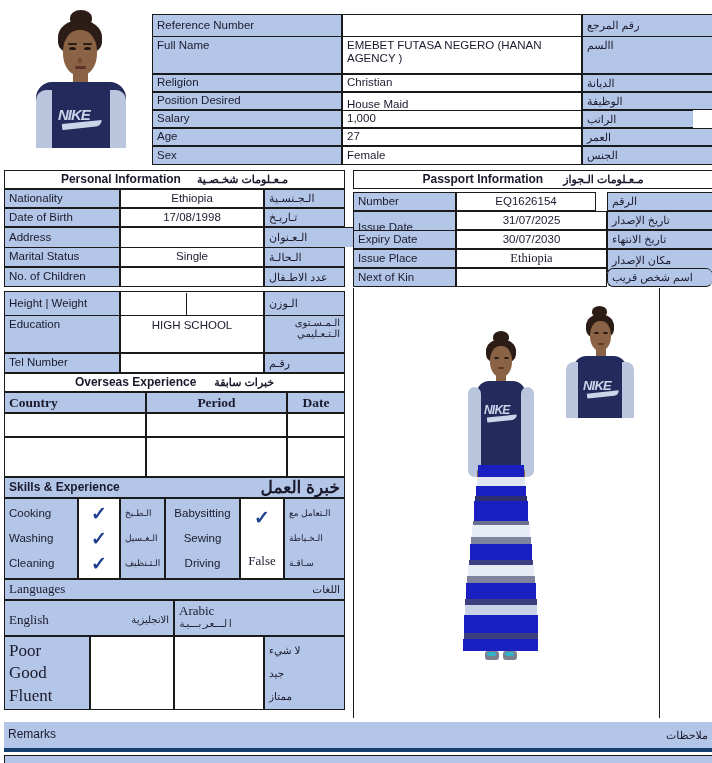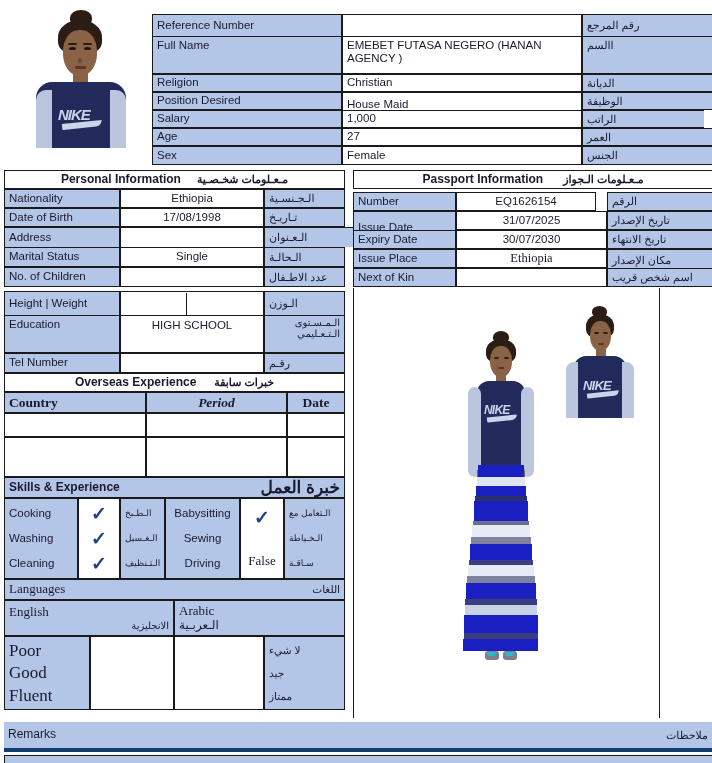--- a/index.html
+++ b/index.html
@@ -91,21 +91,21 @@
 <div class="cell bluebg lbl" style="left:152px;top:74px;width:190px;height:18px;">Religion</div>
 <div class="cell whitebg lbl" style="left:342px;top:74px;width:240px;height:18px;">Christian</div>
 <div class="cell bluebg ar" style="left:582px;top:74px;width:130px;height:18px;border-right:none;">الديانة</div>
 
 <div class="cell bluebg lbl" style="left:152px;top:92px;width:190px;height:18px;">Position Desired</div>
 <div class="cell whitebg lbl" style="left:342px;top:92px;width:240px;height:26px;">House Maid</div>
 <div class="cell bluebg ar" style="left:582px;top:92px;width:130px;height:18px;border-right:none;">الوظيفة</div>
 
 <div class="cell bluebg lbl" style="left:152px;top:110px;width:190px;height:18px;">Salary</div>
 <div class="cell whitebg lbl" style="left:342px;top:110px;width:240px;height:18px;">1,000</div>
-<div class="cell bluebg ar" style="left:582px;top:110px;width:122px;height:18px;border-right:none;">الراتب</div>
+<div class="cell bluebg ar" style="left:582px;top:110px;width:111px;height:18px;border-right:none;">الراتب</div>
 
 <div class="cell bluebg lbl" style="left:152px;top:128px;width:190px;height:18px;">Age</div>
 <div class="cell whitebg lbl" style="left:342px;top:128px;width:240px;height:18px;">27</div>
 <div class="cell bluebg ar" style="left:582px;top:128px;width:130px;height:18px;border-right:none;">العمر</div>
 
 <div class="cell bluebg lbl" style="left:152px;top:146px;width:190px;height:19px;">Sex</div>
 <div class="cell whitebg lbl" style="left:342px;top:146px;width:240px;height:19px;">Female</div>
 <div class="cell bluebg ar" style="left:582px;top:146px;width:130px;height:19px;border-right:none;">الجنس</div>
 
 <div class="cell whitebg hdr" style="left:4px;top:170px;width:341px;height:19px;">
@@ -161,28 +161,28 @@
 <div class="cell bluebg lbl" style="left:353px;top:230px;width:103px;height:19px;">Expiry Date</div>
 <div class="cell whitebg val" style="left:456px;top:230px;width:151px;height:19px;">30/07/2030</div>
 <div class="cell bluebg ar" style="left:607px;top:230px;width:105px;height:19px;border-right:none;">تاريخ الانتهاء</div>
 
 <div class="cell bluebg lbl" style="left:353px;top:249px;width:103px;height:19px;">Issue Place</div>
 <div class="cell whitebg val serif" style="left:456px;top:249px;width:151px;height:19px;font-size:12.5px;">Ethiopia</div>
 <div class="cell bluebg ar" style="left:607px;top:249px;width:105px;height:23px;border-right:none;">مكان الإصدار</div>
 
 <div class="cell bluebg lbl" style="left:353px;top:268px;width:103px;height:19px;">Next of Kin</div>
 <div class="cell whitebg val" style="left:456px;top:268px;width:151px;height:19px;"></div>
-<div class="cell bluebg ar" style="left:607px;top:268px;width:105px;height:19px;border-right:none;">اسم شخص قريب</div>
+<div class="cell bluebg ar" style="left:607px;top:268px;width:105px;height:19px;border-right:none;border-radius:6px;">اسم شخص قريب</div>
 
 <div class="cell whitebg hdr" style="left:4px;top:373px;width:341px;height:19px;">
   <span style="margin-right:18px;">Overseas Experience</span>
   <span style="font-size:11px;direction:rtl;">خبرات سابقة</span>
 </div>
 <div class="cell bluebg serifb lbl" style="left:4px;top:392px;width:142px;height:21px;">Country</div>
-<div class="cell bluebg serifb val" style="left:146px;top:392px;width:141px;height:21px;font-style:italic;">Period</div>
+<div class="cell bluebg serifb val" style="left:146px;top:392px;width:141px;height:21px;">Period</div>
 <div class="cell bluebg serifb val" style="left:287px;top:392px;width:58px;height:21px;">Date</div>
 
 <div class="cell whitebg val" style="left:4px;top:413px;width:142px;height:24px;"></div>
 <div class="cell whitebg val" style="left:146px;top:413px;width:141px;height:24px;"></div>
 <div class="cell whitebg val" style="left:287px;top:413px;width:58px;height:24px;"></div>
 
 <div class="cell whitebg val" style="left:4px;top:437px;width:142px;height:40px;"></div>
 <div class="cell whitebg val" style="left:146px;top:437px;width:141px;height:40px;"></div>
 <div class="cell whitebg val" style="left:287px;top:437px;width:58px;height:40px;"></div>
 
@@ -225,28 +225,28 @@
   <span>الـتعامل مع</span>
   <span>الـخـياطة</span>
   <span>سـاقـة</span>
 </div>
 
 <div class="cell bluebg serif lbl" style="left:4px;top:579px;width:341px;height:21px;font-size:13px;">
   <span>Languages</span>
   <span style="margin-left:auto;font-size:10.5px;direction:rtl;font-family:'Liberation Sans',sans-serif;">اللغات</span>
 </div>
 
-<div class="cell bluebg serif lbl" style="left:4px;top:600px;width:170px;height:36px;align-items:flex-start;padding-top:4px;font-size:13px;flex-direction:column;">
+<div class="cell bluebg serif lbl" style="left:4px;top:600px;width:170px;height:36px;align-items:center;padding-top:4px;font-size:13px;">
   <span>English</span>
   <span style="margin-left:auto;font-size:10px;direction:rtl;font-family:'Liberation Sans',sans-serif;">الانجليزية</span>
 </div>
 
 <div class="cell bluebg serif lbl" style="left:174px;top:600px;width:171px;height:36px;align-items:flex-start;padding-top:3px;font-size:13px;flex-direction:column;">
   <span>Arabic</span>
-  <span style="font-size:12px;direction:rtl;font-family:Liberation Serif, serif;align-self:flex-start;">الـعربـية</span>
+  <span style="font-size:10px;direction:rtl;font-family:Liberation Mono, monospace;align-self:flex-start;">الـعربـية</span>
 </div>
 
 <div class="cell bluebg serif stack" style="left:4px;top:636px;width:86px;height:74px;font-size:17px;">
   <span>Poor</span>
   <span>Good</span>
   <span>Fluent</span>
 </div>
 
 <div class="cell whitebg stack c" style="left:90px;top:636px;width:84px;height:74px;">
   <span class="chk"></span>

